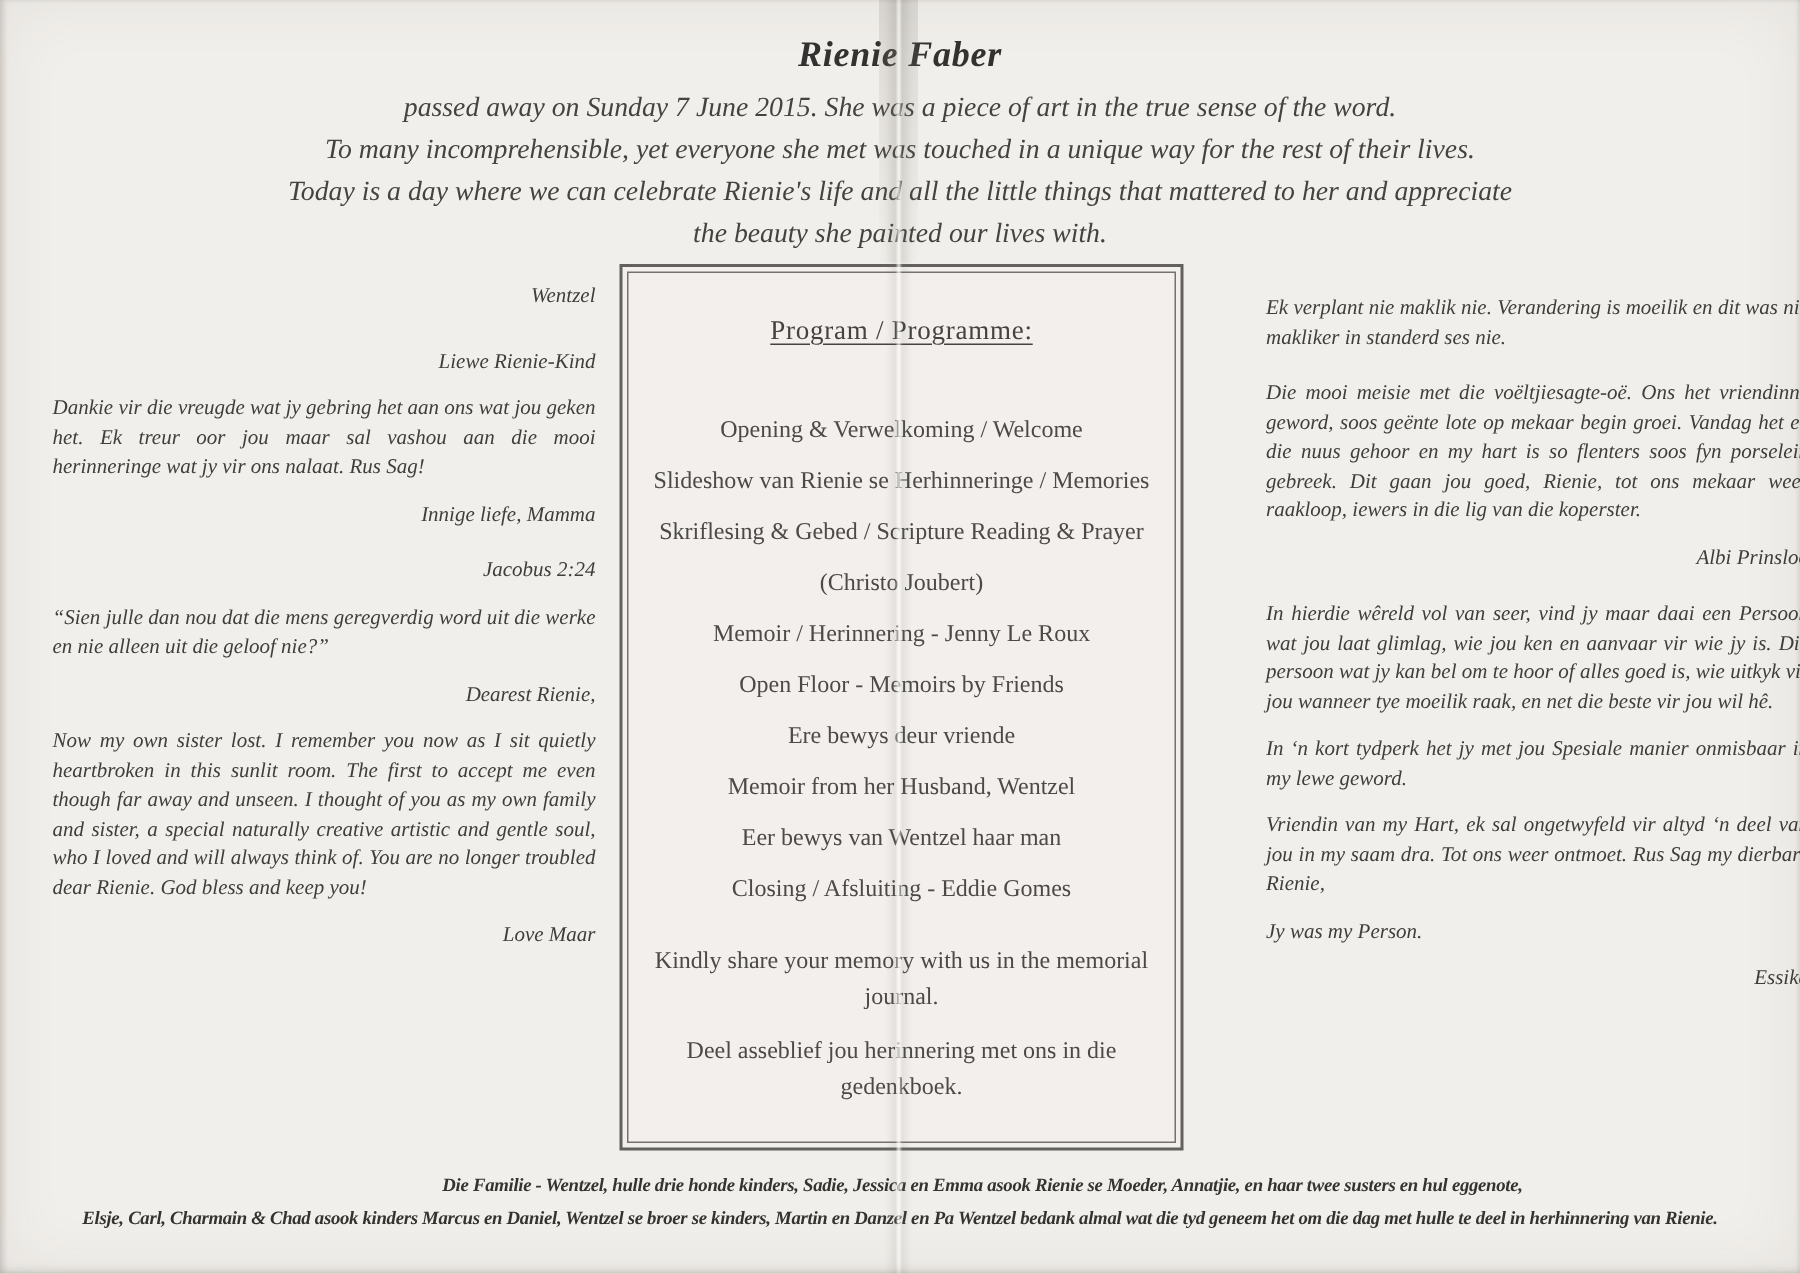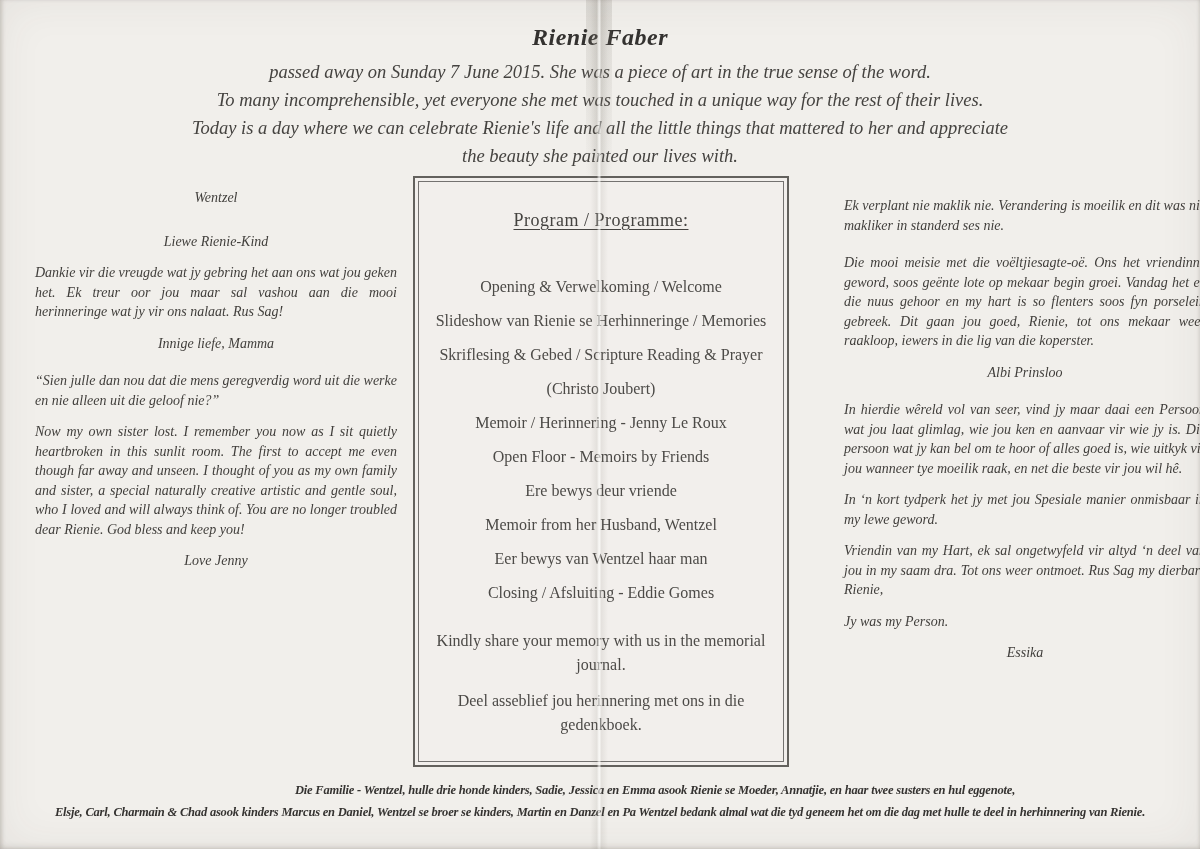--- a/index.html
+++ b/index.html
@@ -26,21 +26,21 @@
     position:absolute;width:362px;
     font-style:italic;font-size:14px;line-height:19.5px;
     text-align:justify;color:#403e3b;
   }
   .col-left{left:35px;top:188px;}
   .col-right{left:844px;top:196px;}
   .col p{margin:0;}
   .mb12{margin-bottom:12px !important;}
   .mb18{margin-bottom:18px !important;}
   .mb24{margin-bottom:24px !important;}
-  .sig,.sal{text-align:center;font-style:italic;}
+  .sig,.sal{text-align:right;font-style:italic;}
   
   .program-box{
     position:absolute;left:413px;top:176px;width:376px;height:591px;
     border:2px solid #63615d;
     box-sizing:border-box;
     background:rgba(244,242,238,.35);
   }
   .program-inner{
     position:absolute;inset:3px;
     border:1px solid #747270;
@@ -106,23 +106,25 @@
       <div class="intro-line">Today is a day where we can celebrate Rienie's life and all the little things that mattered to her and appreciate</div>
       <div class="intro-line">the beauty she painted our lives with.</div>
     </div>
   </header>
 
   <section class="col col-left">
     <p class="sig mb24">Wentzel</p>
     <p class="sal mb12">Liewe Rienie-Kind</p>
     <p class="para mb12">Dankie vir die vreugde wat jy gebring het aan ons wat jou geken het. Ek treur oor jou maar sal vashou aan die mooi herinneringe wat jy vir ons nalaat. Rus Sag!</p>
     <p class="sig mb18">Innige liefe, Mamma</p>
+    <p class="sal mb12">Jacobus 2:24</p>
     <p class="para mb12">“Sien julle dan nou dat die mens geregverdig word uit die werke en nie alleen uit die geloof nie?”</p>
+    <p class="sal mb12">Dearest Rienie,</p>
     <p class="para mb12">Now my own sister lost. I remember you now as I sit quietly heartbroken in this sunlit room. The first to accept me even though far away and unseen. I thought of you as my own family and sister, a special naturally creative artistic and gentle soul, who I loved and will always think of. You are no longer troubled dear Rienie. God bless and keep you!</p>
-    <p class="sig">Love Jenny</p>
+    <p class="sig">Love Maar</p>
   </section>
 
   <section class="program-box">
     <div class="program-inner">
       <div class="program-title">Program / Programme:</div>
       <div class="program-item">Opening &amp; Verwelkoming / Welcome</div>
       <div class="program-item">Slideshow van Rienie se Herhinneringe / Memories</div>
       <div class="program-item">Skriflesing &amp; Gebed / Scripture Reading &amp; Prayer</div>
       <div class="program-item">(Christo Joubert)</div>
       <div class="program-item">Memoir / Herinnering - Jenny Le Roux</div>

